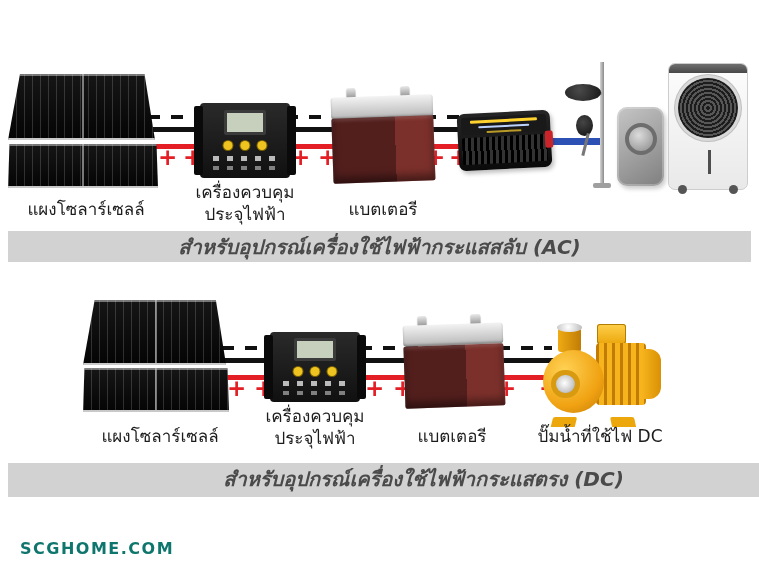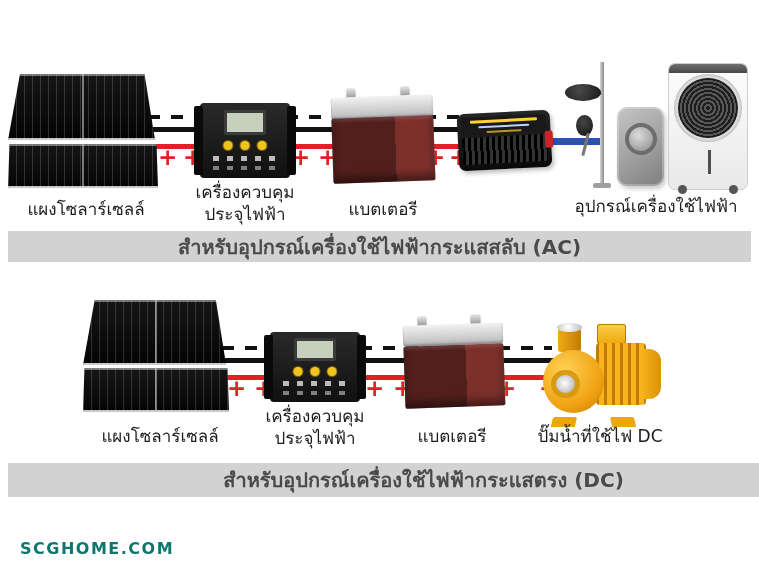--- a/index.html
+++ b/index.html
@@ -104,21 +104,21 @@
   .pmp .motor{position:absolute;left:45%;top:21%;width:42%;height:58%;border-radius:4px;
               background:repeating-linear-gradient(90deg,#c07c05 0 3px,#f7b41d 3px 8px);}
   .pmp .cap{position:absolute;left:84%;top:26%;width:16%;height:48%;border-radius:0 12px 12px 0;
             background:linear-gradient(90deg,#f7b41d,#d99104);}
   .pmp .foot{position:absolute;bottom:0;width:20%;height:9%;background:#eba70c;border-radius:2px 2px 0 0;}
   .pmp .f1{left:8%;transform:skewX(-14deg);}.pmp .f2{left:58%;transform:skewX(12deg);}
 
   
   .lbl{position:absolute;z-index:3;font-size:17px;line-height:1.3;text-align:center;color:#1c1c1c;}
   .banner{position:absolute;left:8px;width:743px;z-index:3;background:#d2d2d2;
-          display:flex;align-items:center;justify-content:center;}
+          display:flex;align-items:flex-start;justify-content:center;font-style:italic;}
   .banner span{font-size:20px;font-weight:700;color:#4a4a4a;}
   .watermark{position:absolute;left:20px;top:539px;z-index:3;font-size:16px;font-weight:700;
              letter-spacing:1.5px;color:#0f766e;}
 </style>
 </head>
 <body>
 
 <div class="canvas">
 
   <div class="wire wire-dash" style="left:148px;top:115px;width:316px;"></div>
@@ -188,21 +188,20 @@
     <div class="wheel w1"></div>
     <div class="wheel w2"></div>
   </div>
 
   <div class="lbl" style="left:6px;top:198px;width:160px;">แผงโซลาร์เซลล์</div>
   <div class="lbl" style="left:193px;top:181px;width:104px;">
     <div>เครื่องควบคุม</div>
     <div>ประจุไฟฟ้า</div>
   </div>
   <div class="lbl" style="left:331px;top:198px;width:104px;">แบตเตอรี</div>
-  <div class="lbl" style="left:558px;top:195px;width:196px;">อุปกรณ์เครื่องใช้ไฟฟ้า</div>
 
   <div class="banner" style="top:231px;height:31px;">
     <span>สำหรับอุปกรณ์เครื่องใช้ไฟฟ้ากระแสสลับ (AC)</span>
   </div>
 
   <div class="wire wire-dash" style="left:222px;top:346px;width:330px;"></div>
   <div class="wire wire-black" style="left:212px;top:358px;width:346px;"></div>
   <div class="wire wire-red" style="left:212px;top:375px;width:344px;"></div>
 
   <span class="plus" style="left:227px;top:377px;">+</span>

